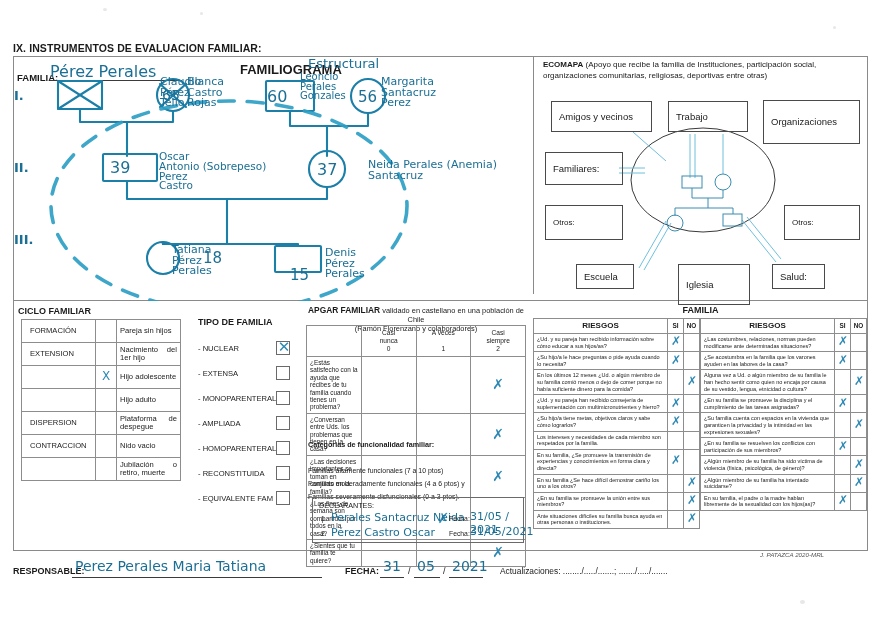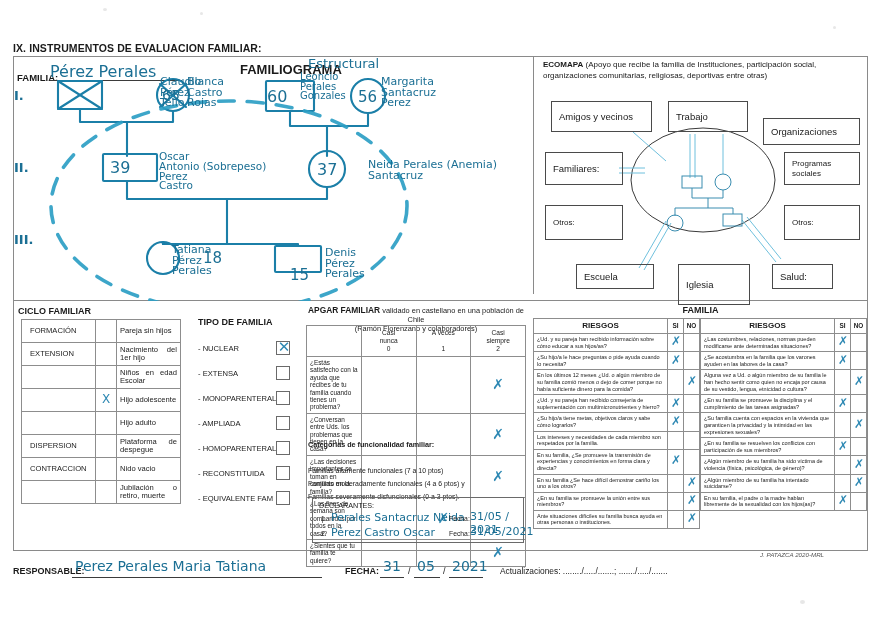--- a/index.html
+++ b/index.html
@@ -243,64 +243,55 @@
       <rect x="190" y="158" width="19" height="12"></rect>
     </g>
   </svg>
 
   <div class="eco-box" style="left:551px;top:101px;width:101px;height:31px;">
     <span>Amigos y vecinos</span>
     </div>
   <div class="eco-box" style="left:668px;top:101px;width:80px;height:31px;">
     <span>Trabajo</span>
     </div>
-  <div class="eco-box" style="left:763px;top:118px;width:97px;height:27px;">
+  <div class="eco-box" style="left:763px;top:100px;width:97px;height:44px;">
     <span>Organizaciones</span>
     </div>
   <div class="eco-box" style="left:545px;top:152px;width:78px;height:33px;">
     <span>Familiares:</span>
     </div>
-  <div class="eco-box" style="left:784px;top:152px;width:76px;height:33px;font-size:8px;">
-    <span style="white-space:pre-line;">Programas
-sociales</span>
-    </div>
   <div class="eco-box" style="left:545px;top:205px;width:78px;height:35px;font-size:8px;">
     <span>Otros:</span>
     </div>
   <div class="eco-box" style="left:784px;top:205px;width:76px;height:35px;font-size:8px;">
     <span>Otros:</span>
     </div>
-  <div class="eco-box" style="left:576px;top:264px;width:78px;height:25px;text-align:right;">
+  <div class="eco-box" style="left:576px;top:264px;width:58px;height:25px;text-align:right;">
     <span>Escuela</span>
     </div>
   <div class="eco-box" style="left:678px;top:264px;width:72px;height:41px;">
     <span>Iglesia</span>
     </div>
-  <div class="eco-box" style="left:772px;top:264px;width:61px;height:25px;">
+  <div class="eco-box" style="left:772px;top:264px;width:53px;height:25px;">
     <span>Salud:</span>
     </div>
 
   <div class="sec" id="ciclo">
     <div class="sec-title">CICLO FAMILIAR</div>
     <table class="grid">
       <tbody id="ciclo-body">
           <tr>
             <td class="cat">FORMACIÓN</td>
             <td class="mark"></td>
             <td class="desc">Pareja sin hijos</td>
           </tr>
           <tr>
             <td class="cat">EXTENSION</td>
             <td class="mark"></td>
             <td class="desc">Nacimiento del 1er hijo</td>
-          </tr>
-          <tr>
-            <td class="cat"></td>
-            <td class="mark"></td>
-            <td class="desc">Niños en edad Escolar</td>
           </tr>
           <tr>
             <td class="cat"></td>
             <td class="mark"><span class="tick">X</span></td>
             <td class="desc">Hijo adolescente</td>
           </tr>
           <tr>
             <td class="cat"></td>
             <td class="mark"></td>
             <td class="desc">Hijo adulto</td>

